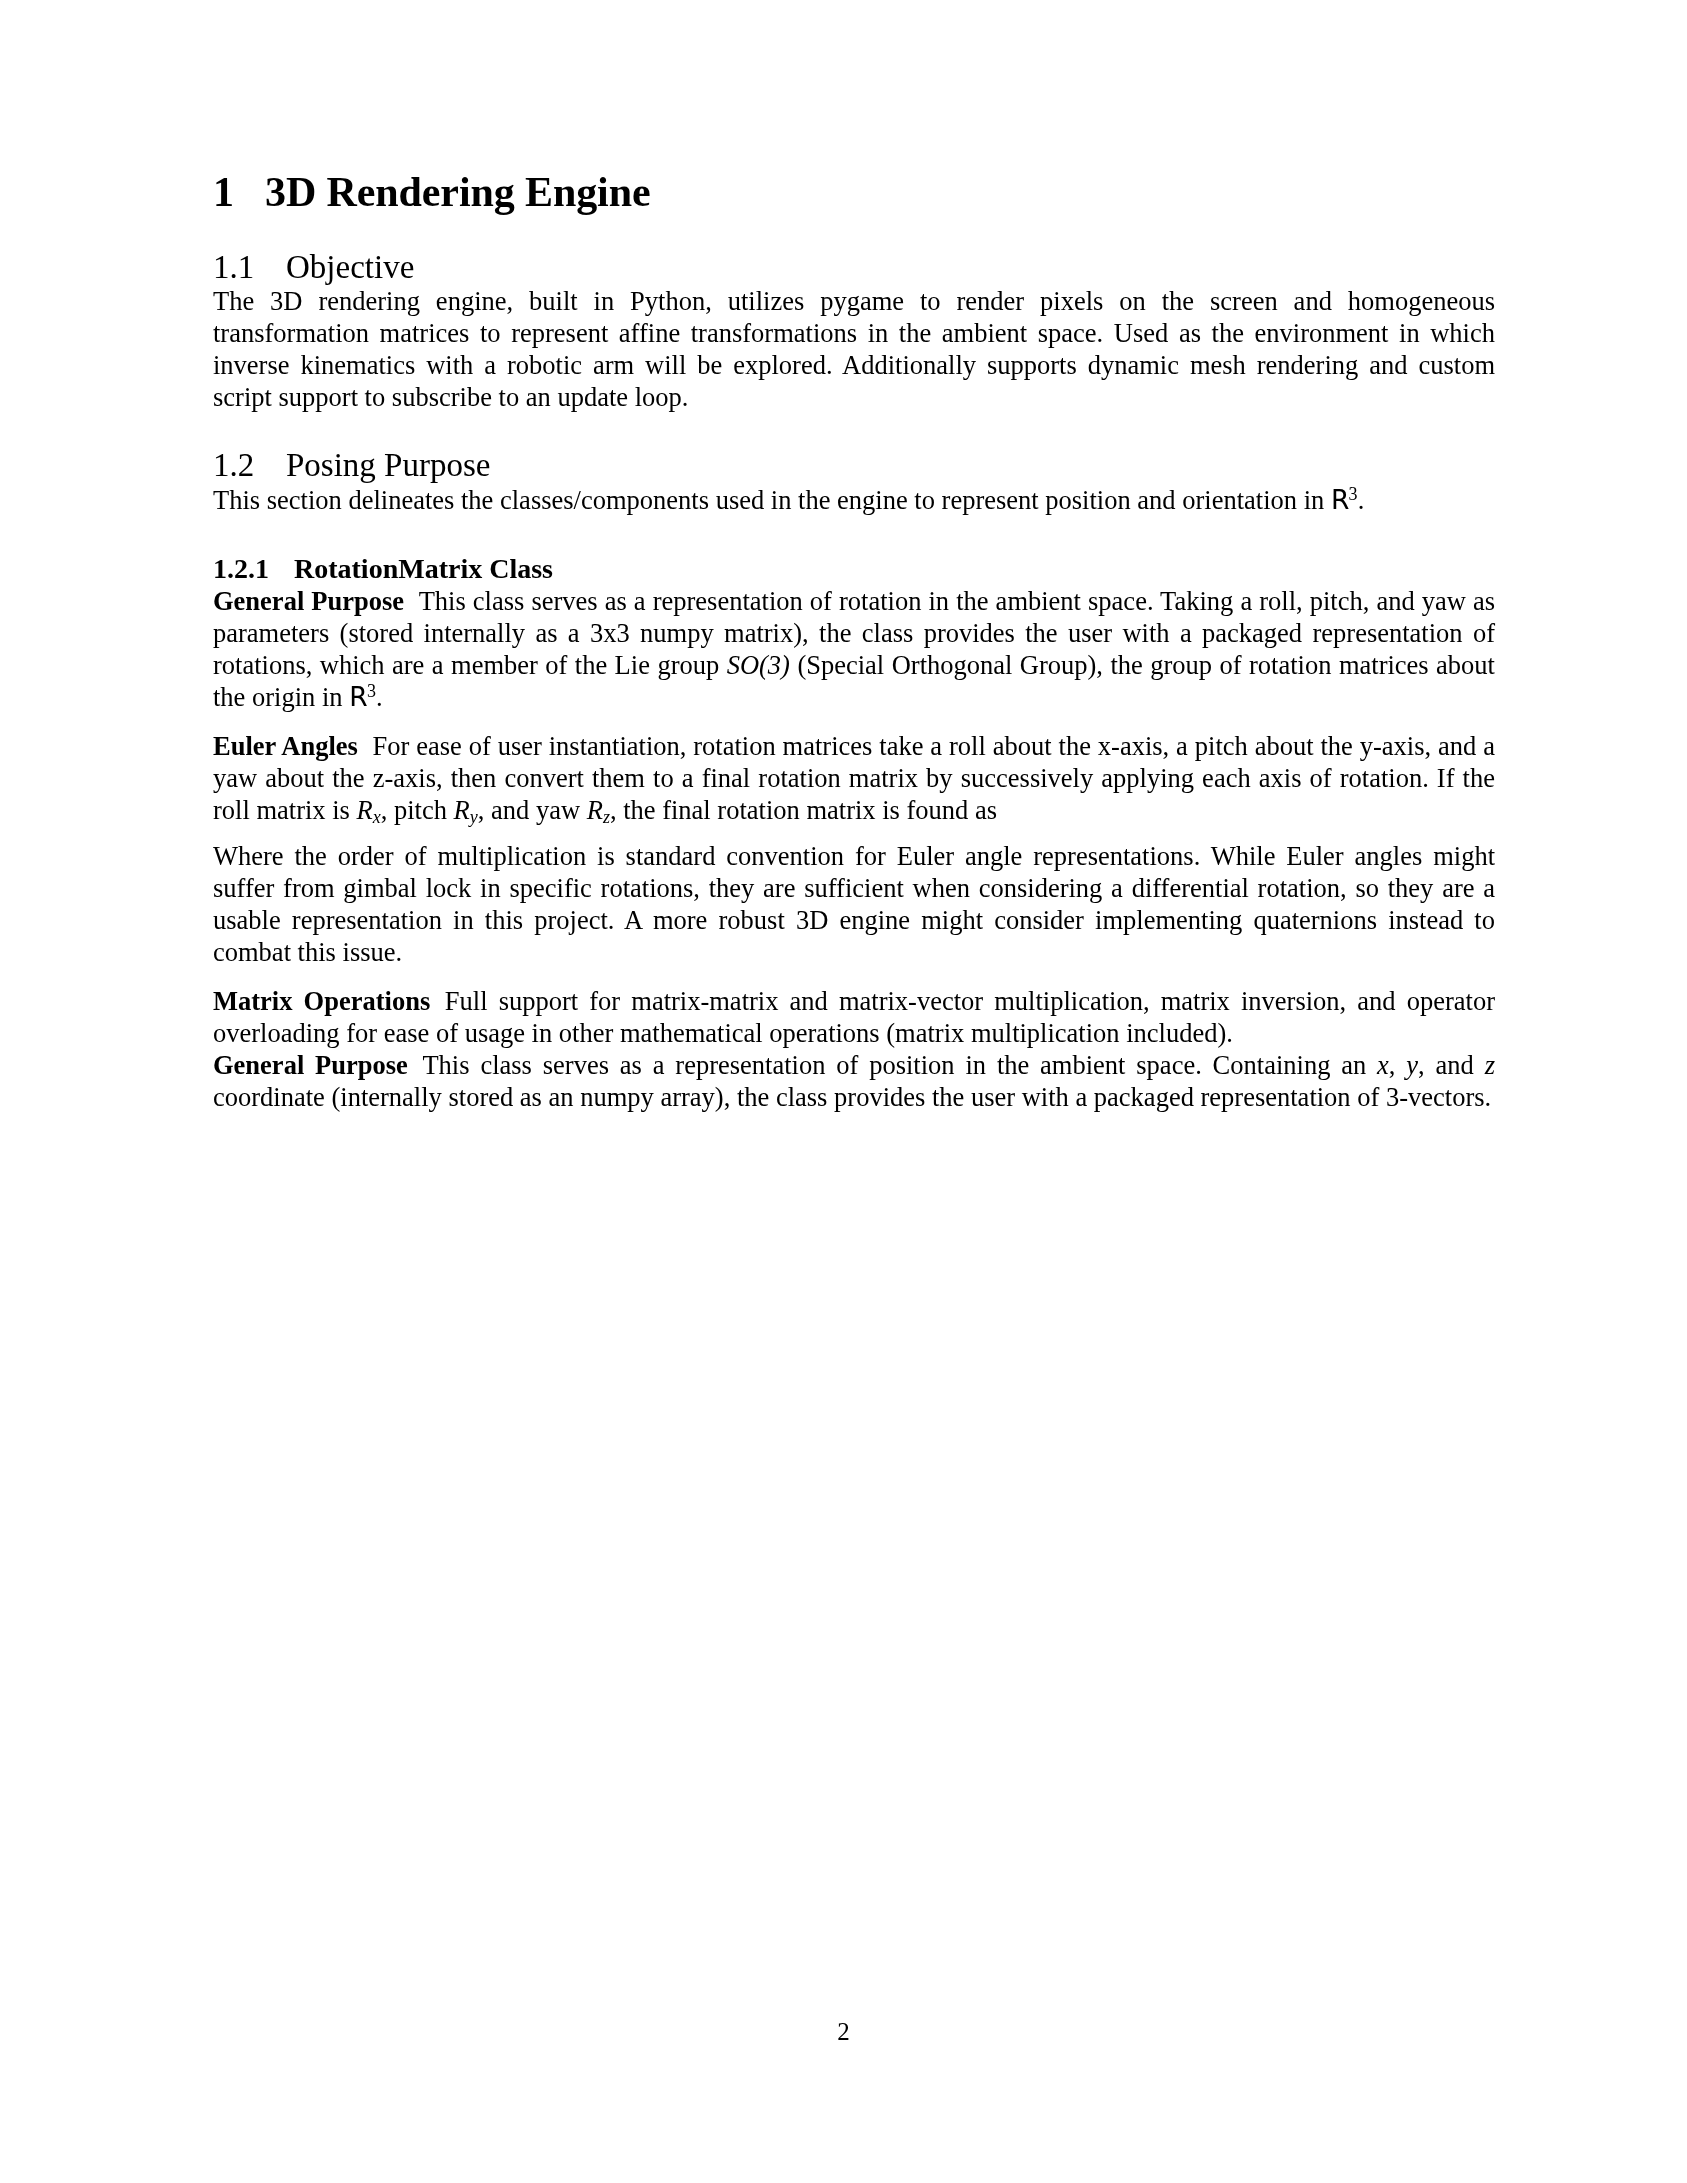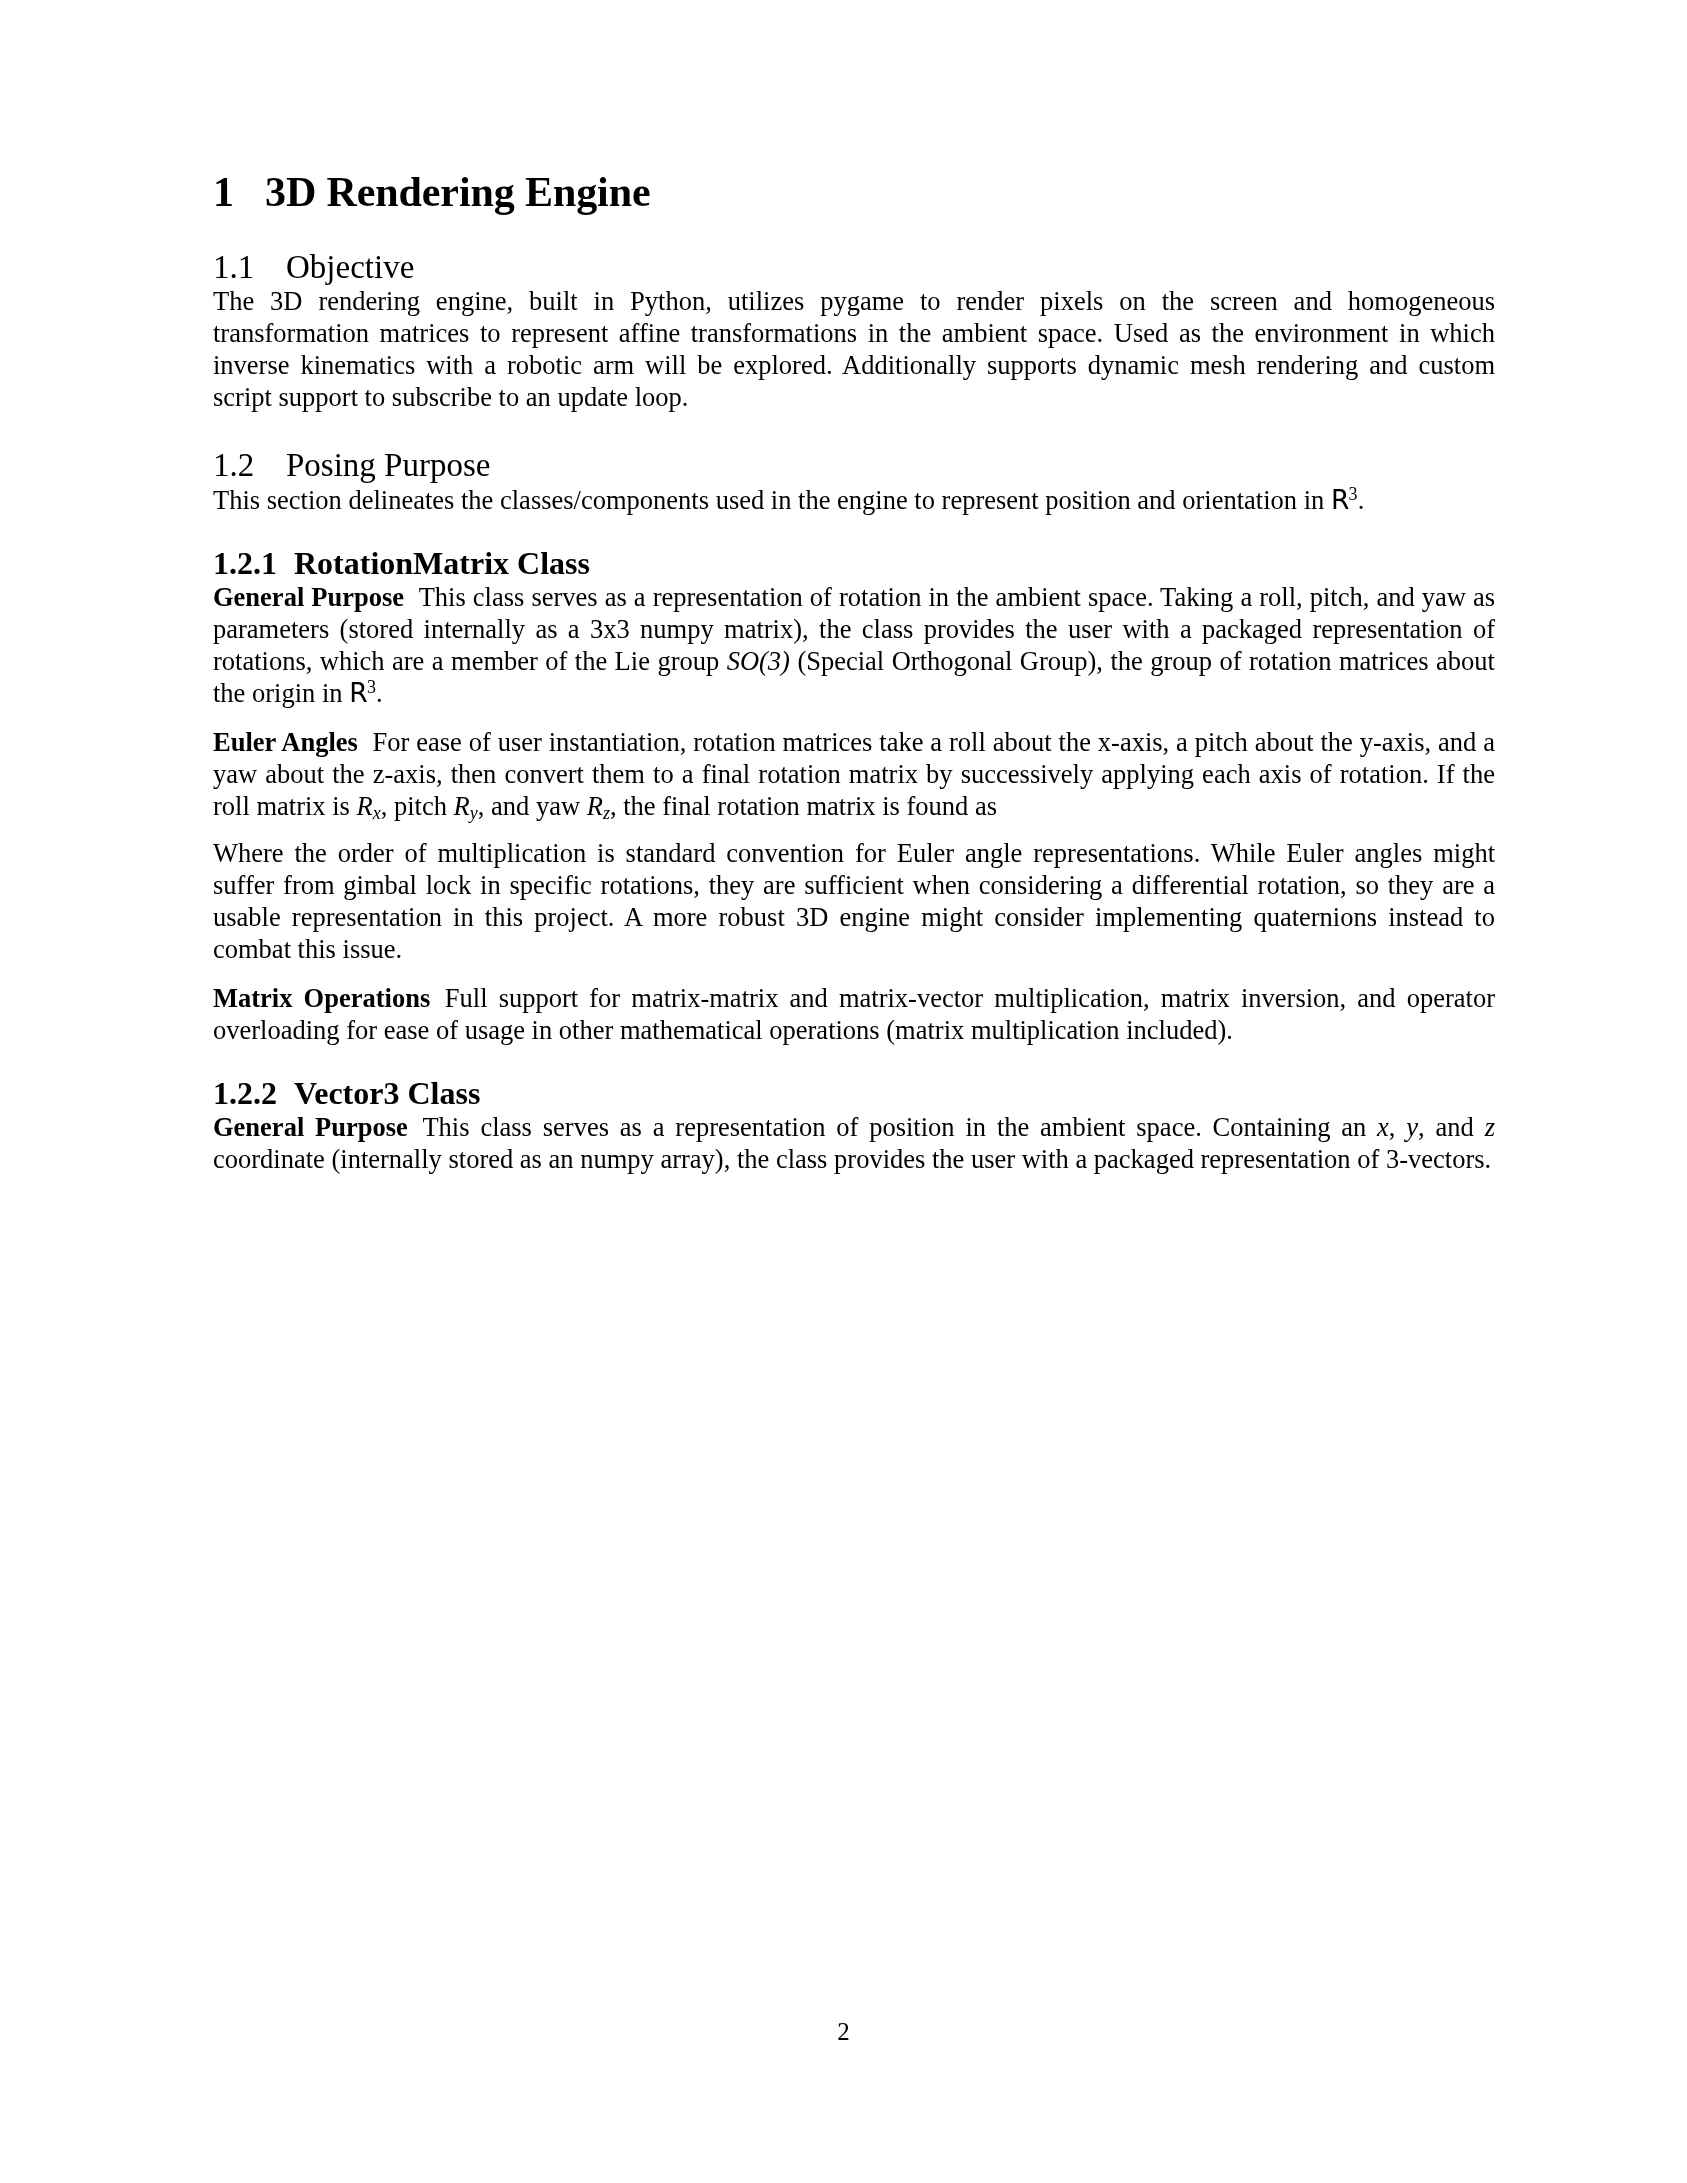--- a/index.html
+++ b/index.html
@@ -36,24 +36,24 @@
 
   .h2 {
     font-size: 33px;
     font-weight: normal;
     line-height: 1.1;
     margin: 34px 0 0 0;
   }
   .h2 .num { display: inline-block; min-width: 73px; }
 
   .h3 {
-    font-size: 32px;
+    font-size: 28px;
     font-weight: bold;
     line-height: 1.1;
-    margin: 30px 0 0 0;
+    margin: 38px 0 0 0;
     font-family: Liberation Serif, serif;
   }
   .h3 .num { display: inline-block; min-width: 81px; }
 
   
   p.body {
     font-size: 26.5px;
     line-height: 32px;
     text-align: justify;
     text-justify: inter-word;
@@ -139,23 +139,20 @@
 
     <p class="body afterhead"><span class="runin">General Purpose</span><span class="runin-sp"></span><span>This class serves as a representation of rotation in the ambient space. Taking a roll, pitch, and yaw as parameters (stored internally as a 3x3 numpy matrix), the class provides the user with a packaged representation of rotations, which are a member of the Lie group </span><span class="mi">SO(3)</span><span> (Special Orthogonal Group), the group of rotation matrices about the origin in </span><span class="bb">R</span><sup class="sm">3</sup><span>.</span></p>
 
     <p class="body gap"><span class="runin">Euler Angles</span><span class="runin-sp"></span><span>For ease of user instantiation, rotation matrices take a roll about the x-axis, a pitch about the y-axis, and a yaw about the z-axis, then convert them to a final rotation matrix by successively applying each axis of rotation. If the roll matrix is </span><span class="mi">R</span><sub class="sm">x</sub><span>, pitch </span><span class="mi">R</span><sub class="sm">y</sub><span>, and yaw </span><span class="mi">R</span><sub class="sm">z</sub><span>, the final rotation matrix is found as</span></p>
 
 
     <p class="body tight">Where the order of multiplication is standard convention for Euler angle representations. While Euler angles might suffer from gimbal lock in specific rotations, they are sufficient when considering a differential rotation, so they are a usable representation in this project. A more robust 3D engine might consider implementing quaternions instead to combat this issue.</p>
 
     <p class="body gap"><span class="runin">Matrix Operations</span><span class="runin-sp"></span><span>Full support for matrix-matrix and matrix-vector multiplication, matrix inversion, and operator overloading for ease of usage in other mathematical operations (matrix multiplication included).</span></p>
 
-    <div class="h3">
-      <span class="num">1.2.2</span><span>Vector3 Class</span>
-    </div>
 
     <p class="body afterhead"><span class="runin">General Purpose</span><span class="runin-sp"></span><span>This class serves as a representation of position in the ambient space. Containing an </span><span class="mi">x</span><span>, </span><span class="mi">y</span><span>, and </span><span class="mi">z</span><span> coordinate (internally stored as an numpy array), the class provides the user with a packaged representation of 3-vectors.</span></p>
 
   </div>
 
   <div class="folio">2</div>
 </div>
 
 
 </body></html>

